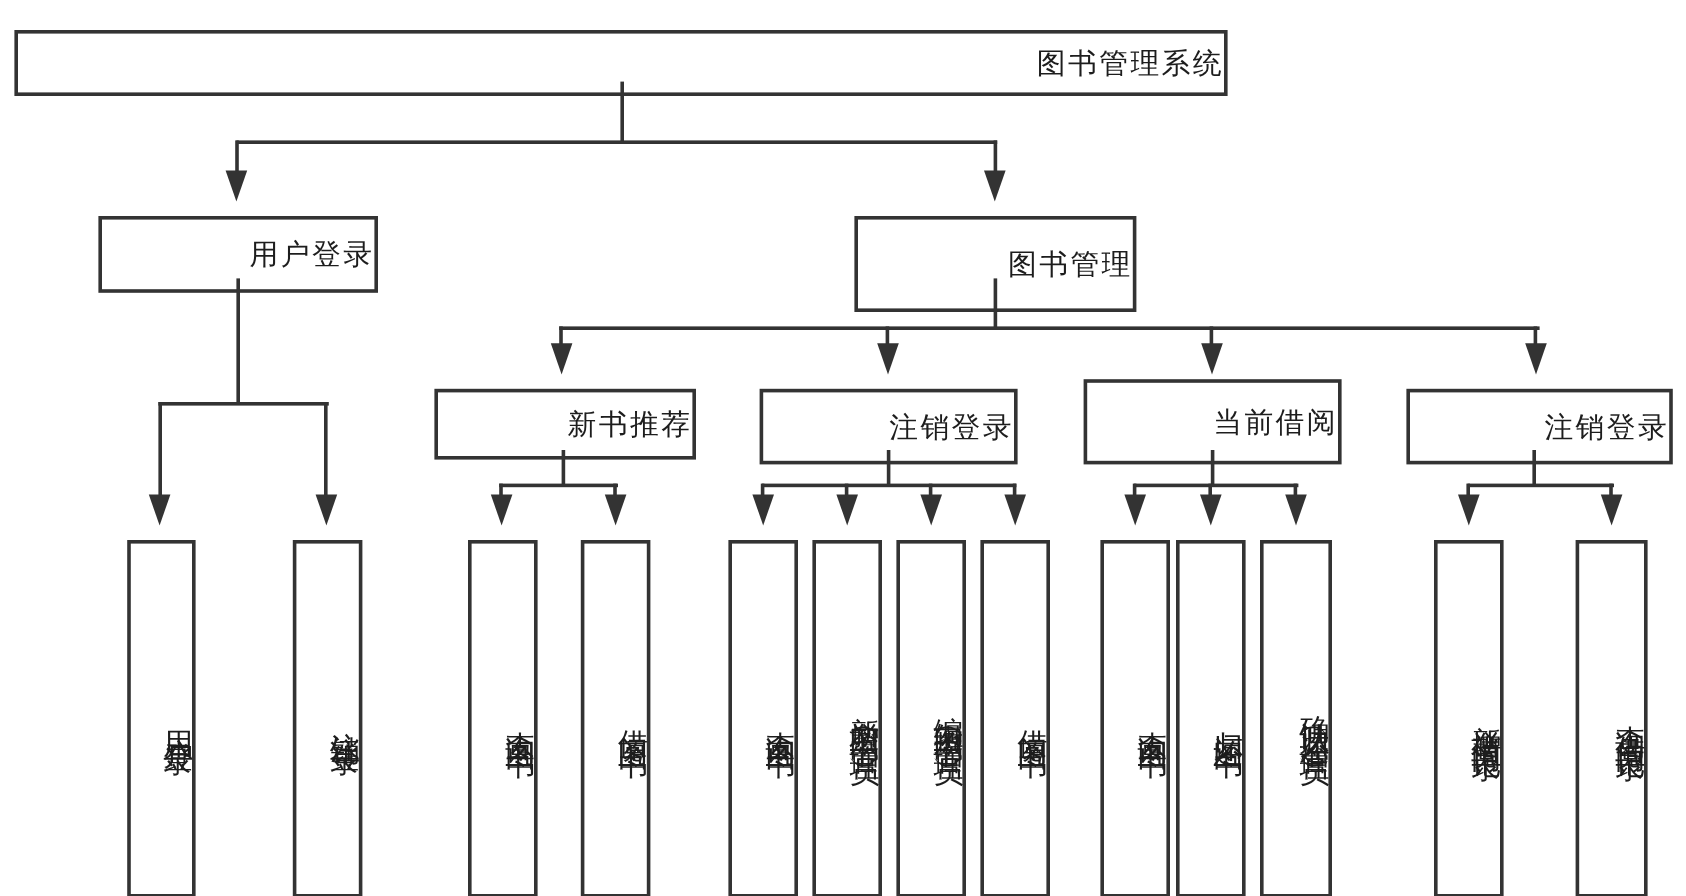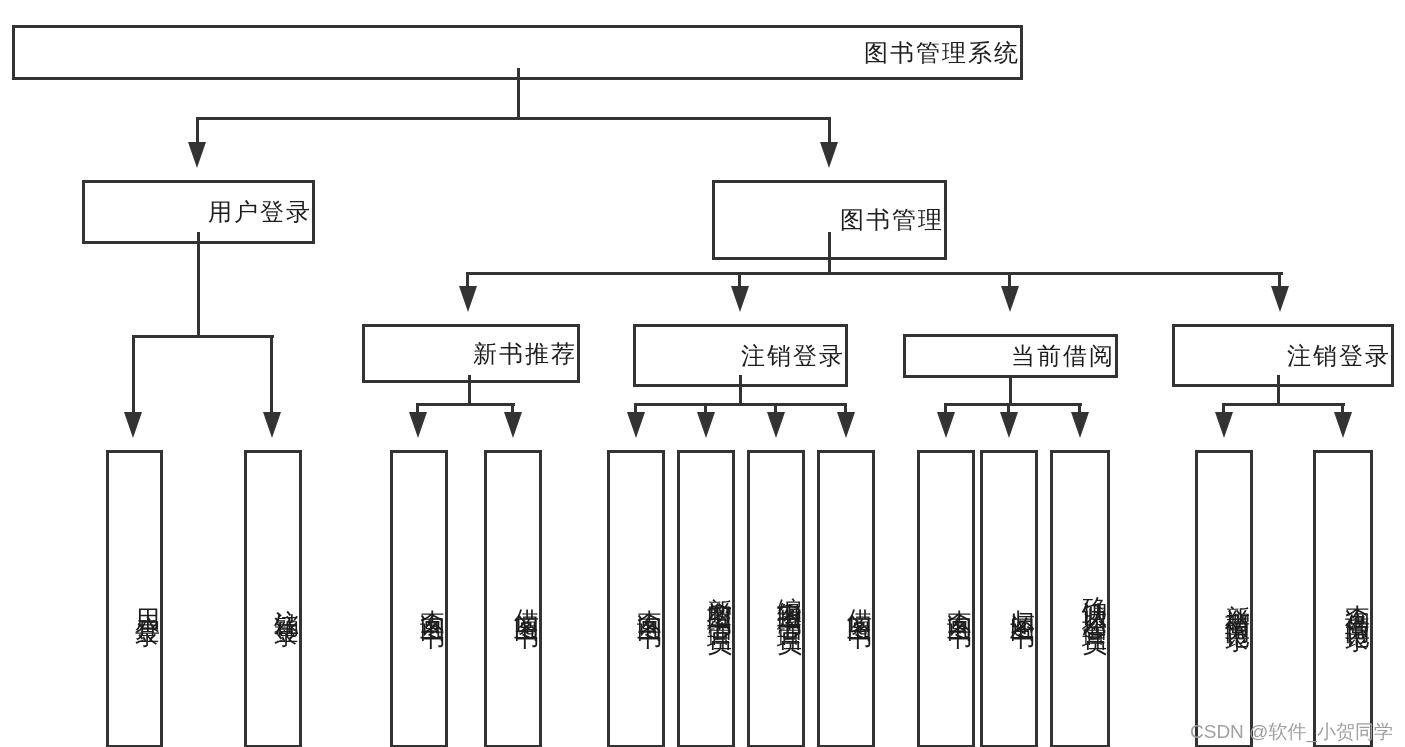--- a/index.html
+++ b/index.html
@@ -93,21 +93,21 @@
   <div class="ahead" style="left:1001px;top:286px;"></div>
   <div class="vline" style="left:1278px;top:272px;height:16px;"></div>
   <div class="ahead" style="left:1271px;top:286px;"></div>
 
   <div class="node" style="left:362px;top:312px;width:218px;height:59px;">
     <span>新书推荐</span>
   </div>
   <div class="node" style="left:633px;top:312px;width:215px;height:63px;">
     <span>注销登录</span>
   </div>
-  <div class="node" style="left:903px;top:322px;width:215px;height:44px;">
+  <div class="node" style="left:903px;top:304px;width:215px;height:71px;">
     <span>当前借阅</span>
   </div>
   <div class="node" style="left:1172px;top:312px;width:222px;height:63px;">
     <span>注销登录</span>
   </div>
 
   <div class="vline" style="left:468px;top:375px;height:30px;"></div>
   <div class="hline" style="left:416px;top:403px;width:99px;"></div>
   <div class="vline" style="left:416px;top:403px;height:11px;"></div>
   <div class="ahead" style="left:409px;top:412px;"></div>
@@ -178,15 +178,14 @@
     <span class="vtext">确认归还（管理员）</span>
   </div>
 
   <div class="node leaf" style="left:1195px;top:438px;width:58px;height:298px;">
     <span class="vtext">新增借阅记录</span>
   </div>
   <div class="node leaf" style="left:1313px;top:438px;width:60px;height:298px;">
     <span class="vtext">查询借阅记录</span>
   </div>
 
-  <div class="watermark">CSDN @软件_小贺同学</div>
 
 </div>
 
 </body></html>

